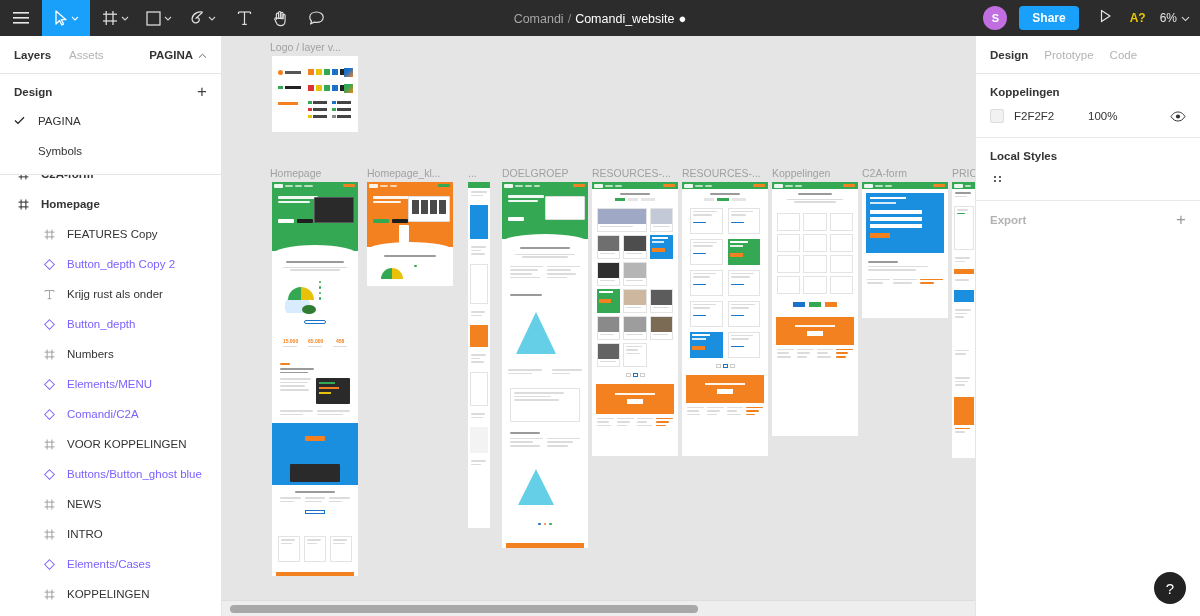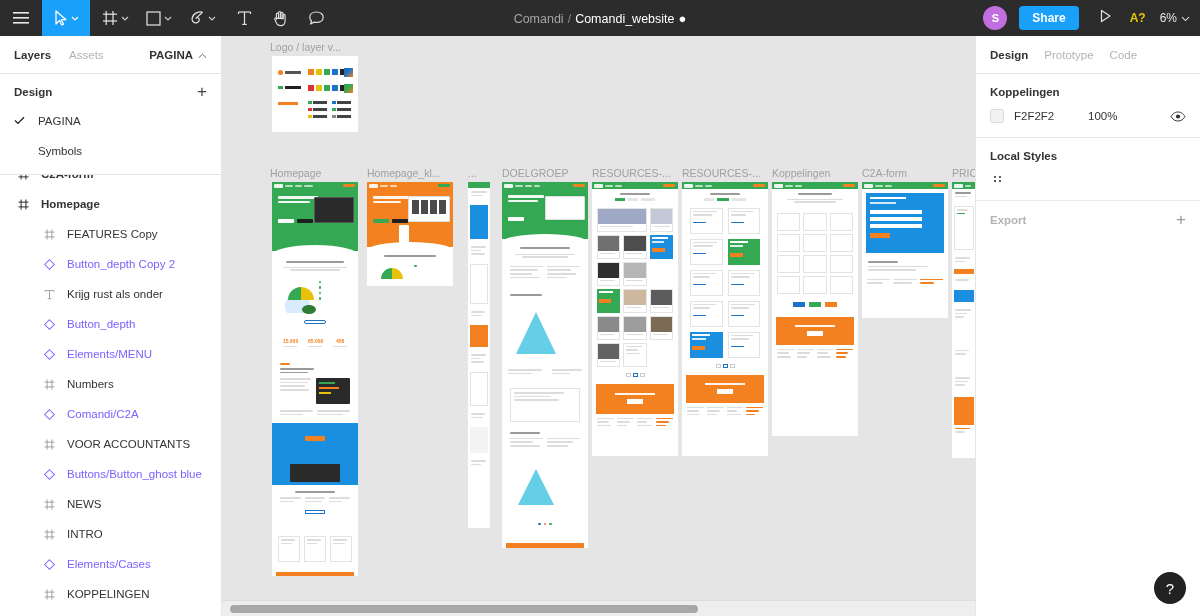--- a/index.html
+++ b/index.html
@@ -496,64 +496,64 @@
 
       <div class="layer-row lvl1 comp">
         <span class="li-icon">
           <svg width="11" height="11" viewBox="0 0 12 12">
               <path d="M6 0.8 L11.2 6 L6 11.2 L0.8 6 Z" fill="none" stroke="currentColor" stroke-width="1.1"></path>
             </svg>
         </span>
         <span>Button_depth</span>
       </div>
 
-      <div class="layer-row lvl1 comp">
-        <span class="li-icon">
-          <svg width="11" height="11" viewBox="0 0 12 12">
-              <path d="M6 0.8 L11.2 6 L6 11.2 L0.8 6 Z" fill="none" stroke="currentColor" stroke-width="1.1"></path>
-            </svg>
-        </span>
-        <span>Elements/MENU</span>
-      </div>
-
       <div class="layer-row lvl1">
         <span class="li-icon frame">
           <svg width="11" height="11" viewBox="0 0 12 12">
               <g fill="none" stroke="currentColor" stroke-width="1.1">
             <path d="M3.4 0.6 L3.4 11.4"></path>
                 <path d="M8.6 0.6 L8.6 11.4"></path>
             <path d="M0.6 3.4 L11.4 3.4"></path>
                 <path d="M0.6 8.6 L11.4 8.6"></path>
           </g>
             </svg>
         </span>
         <span>Numbers</span>
       </div>
 
       <div class="layer-row lvl1 comp">
         <span class="li-icon">
           <svg width="11" height="11" viewBox="0 0 12 12">
               <path d="M6 0.8 L11.2 6 L6 11.2 L0.8 6 Z" fill="none" stroke="currentColor" stroke-width="1.1"></path>
             </svg>
         </span>
+        <span>Elements/MENU</span>
+      </div>
+
+      <div class="layer-row lvl1 comp">
+        <span class="li-icon">
+          <svg width="11" height="11" viewBox="0 0 12 12">
+              <path d="M6 0.8 L11.2 6 L6 11.2 L0.8 6 Z" fill="none" stroke="currentColor" stroke-width="1.1"></path>
+            </svg>
+        </span>
         <span>Comandi/C2A</span>
       </div>
 
       <div class="layer-row lvl1">
         <span class="li-icon frame">
           <svg width="11" height="11" viewBox="0 0 12 12">
               <g fill="none" stroke="currentColor" stroke-width="1.1">
             <path d="M3.4 0.6 L3.4 11.4"></path>
                 <path d="M8.6 0.6 L8.6 11.4"></path>
             <path d="M0.6 3.4 L11.4 3.4"></path>
                 <path d="M0.6 8.6 L11.4 8.6"></path>
           </g>
             </svg>
         </span>
-        <span>VOOR ACCOUNTANTS</span>
+        <span>VOOR KOPPELINGEN</span>
       </div>
 
       <div class="layer-row lvl1 comp">
         <span class="li-icon">
           <svg width="11" height="11" viewBox="0 0 12 12">
               <path d="M6 0.8 L11.2 6 L6 11.2 L0.8 6 Z" fill="none" stroke="currentColor" stroke-width="1.1"></path>
             </svg>
         </span>
         <span>Buttons/Button_ghost blue</span>
       </div>

